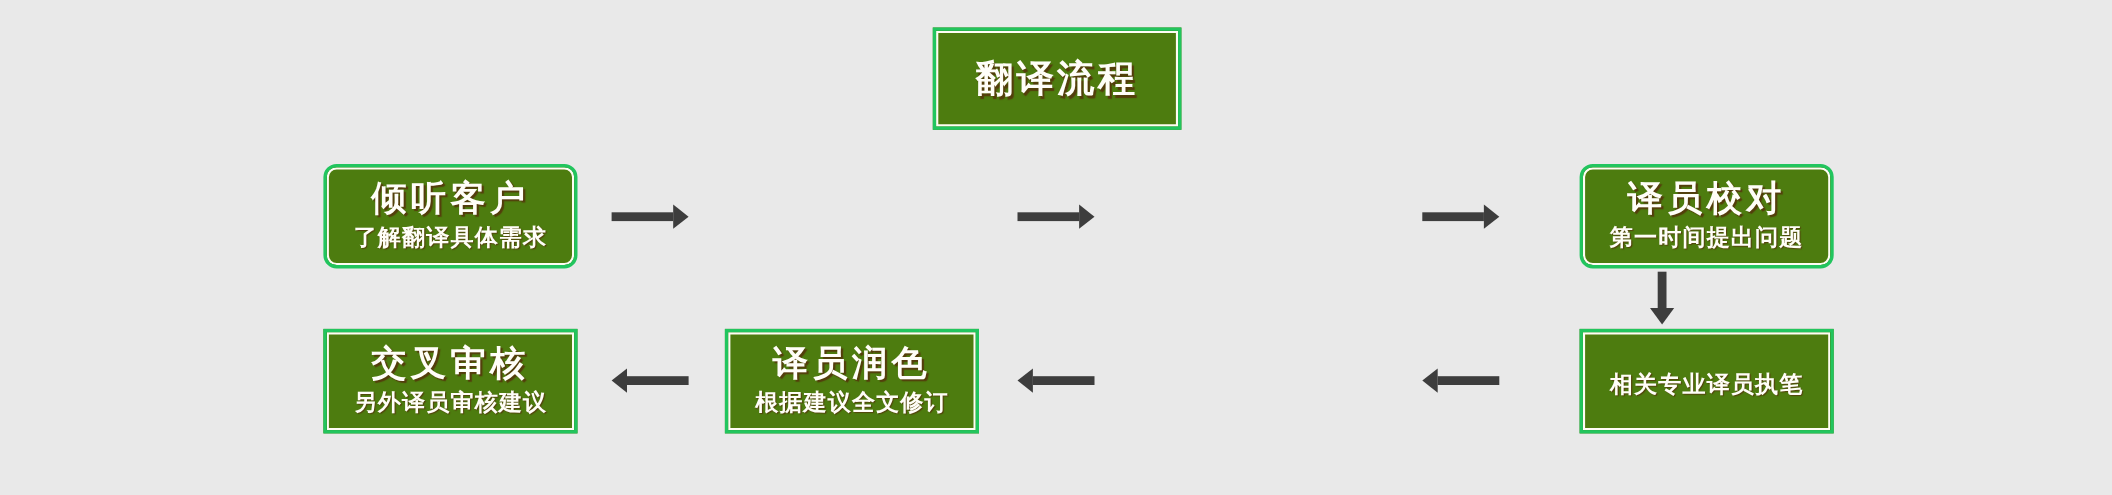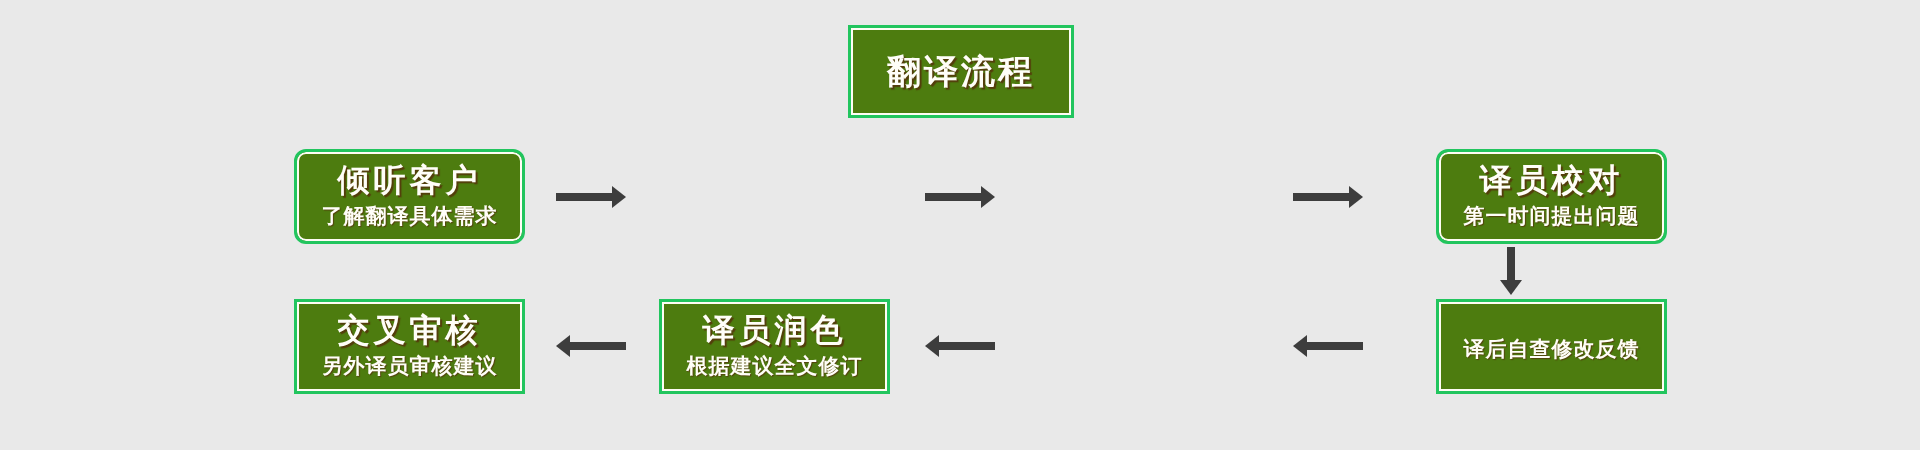--- a/index.html
+++ b/index.html
@@ -128,21 +128,21 @@
 
   <div class="flowbox stepbox row2 c2">
     <span class="step-title">译员润色</span>
     <span class="step-subtitle">根据建议全文修订</span>
   </div>
   <div class="flowbox stepbox row2 c1">
     <span class="step-title">交叉审核</span>
     <span class="step-subtitle">另外译员审核建议</span>
   </div>
   <div class="flowbox stepbox row2 c4">
-    <span class="step-subtitle">译后自查修改反馈</span>
+    <span class="step-subtitle">相关专业译员执笔</span>
   </div>
 
   <div class="arrow-h ar1 g1">
     <div class="shaft"></div>
       <div class="head-right"></div>
   </div>
   <div class="arrow-h ar1 g2">
     <div class="shaft"></div>
       <div class="head-right"></div>
   </div>

